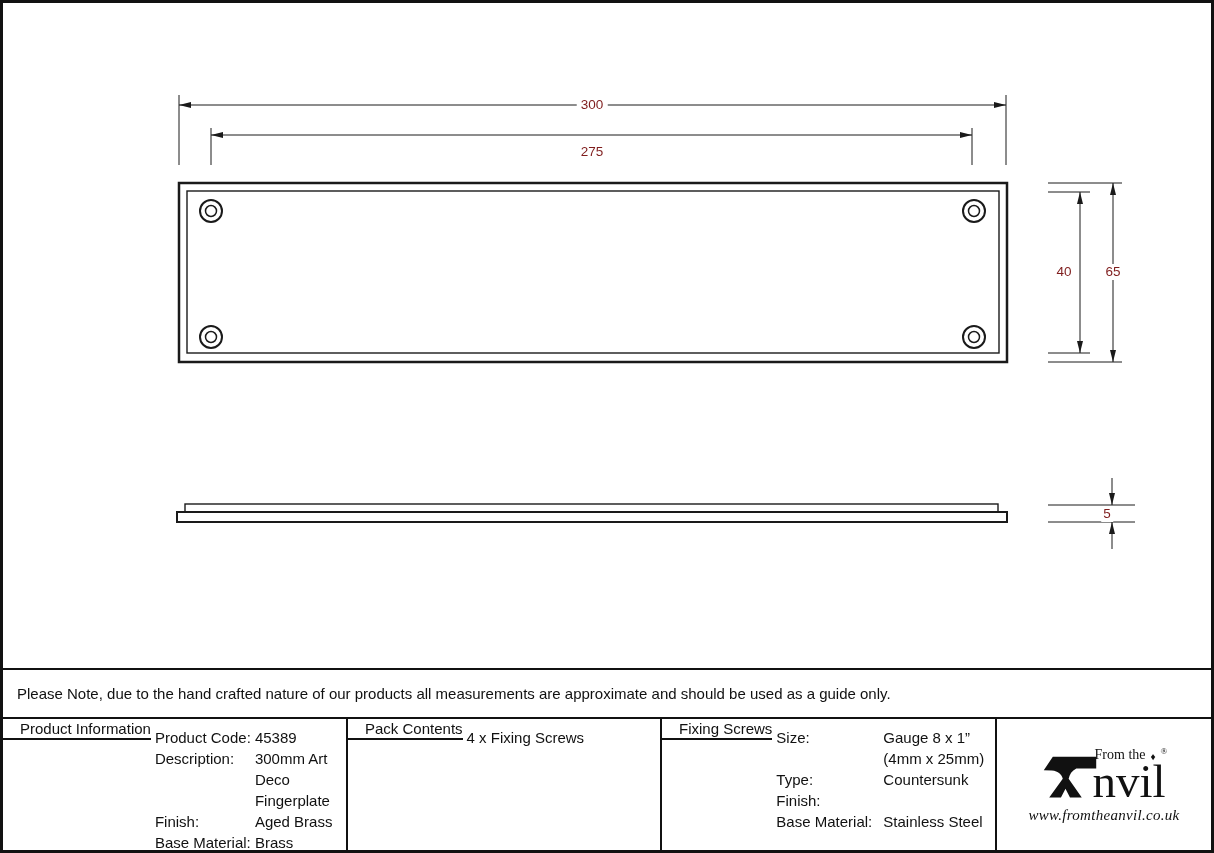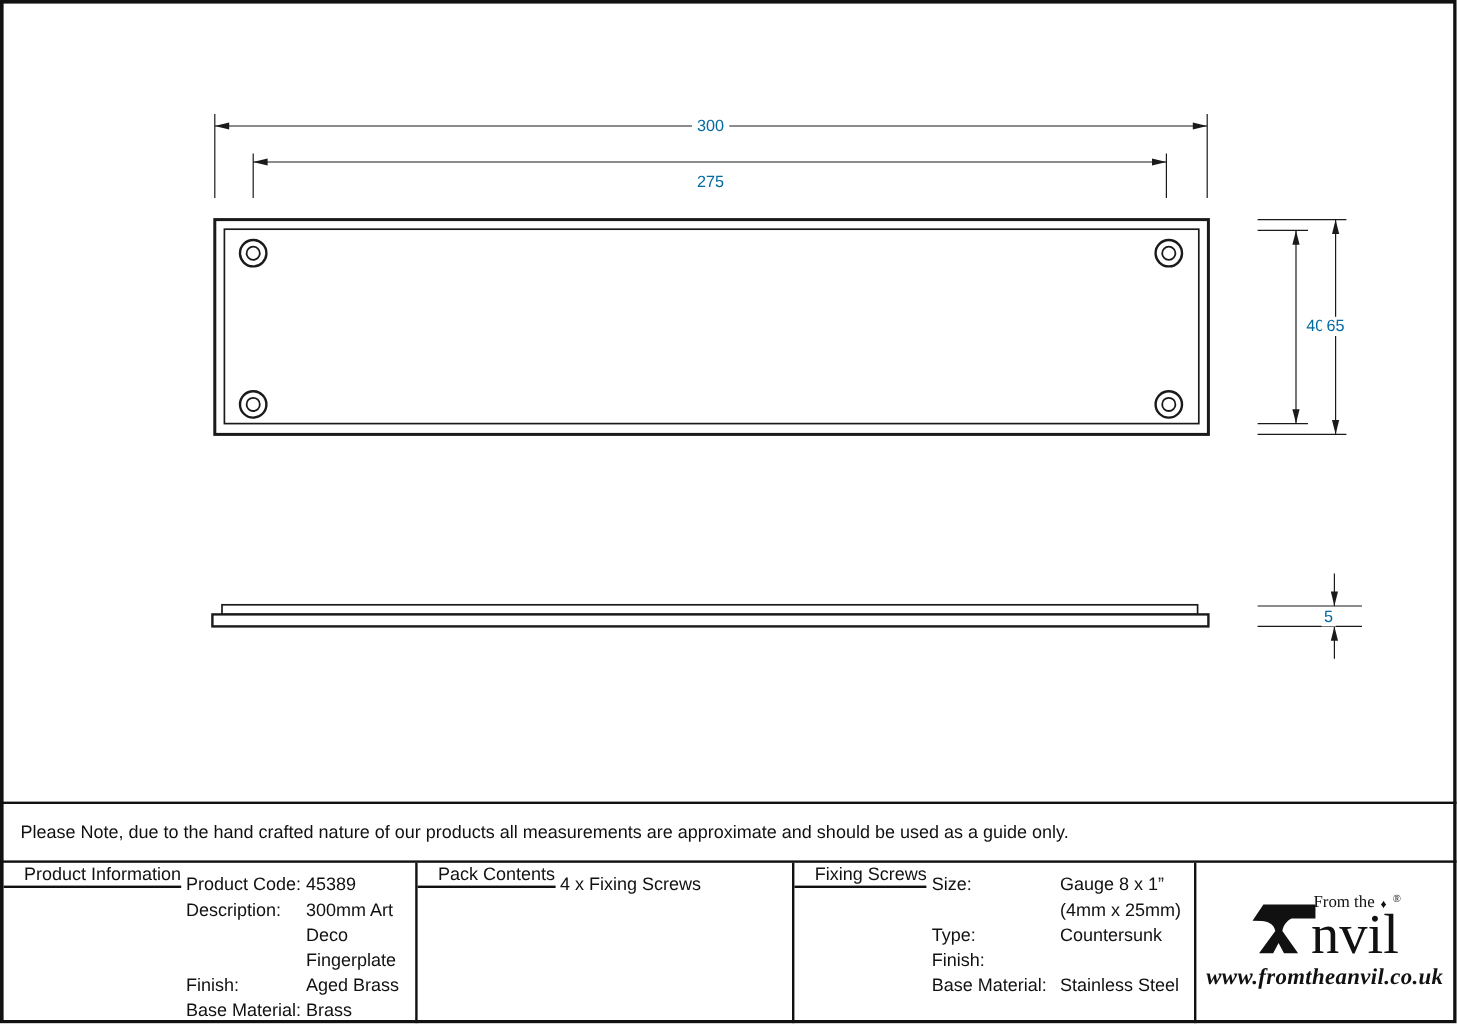--- a/index.html
+++ b/index.html
@@ -19,21 +19,21 @@
   }
   
   .drawing-svg { position:absolute; left:0; top:0; }
   .dim-label {
     position:absolute;
     transform:translate(-50%,-50%);
     background:#fff;
     padding:0 4px;
     font-size:13.5px;
     line-height:16px;
-    color:#0369a1;
+    color:#7f1d1d;
     white-space:nowrap;
     z-index:2;
   }
   
   .info-block {
     position:absolute; left:0; right:0; top:668px; bottom:0;
     border-top:2px solid #111;
     display:flex; flex-direction:column;
     background:#fff;
   }
@@ -88,24 +88,23 @@
   .logo-diamond { font-size:10px; margin-top:2px; }
   .logo-reg { font-size:9px; margin-top:-4px; }
   .logo-name {
     font-family:"Liberation Serif", serif;
     font-size:47px; line-height:0.82;
     letter-spacing:0px;
   }
   .logo-site {
     font-family:"Liberation Serif", serif;
     font-style:italic;
-    font-size:19px;
+    font-size:15px;
     margin-top:6px;
     letter-spacing:0.3px;
-    font-weight:bold;
   }
 </style>
 </head>
 <body>
 
 <div class="canvas">
   <div class="frame"></div>
 
   <svg class="drawing-svg" width="1214" height="668" viewBox="0 0 1214 668">
     <g stroke="#1a1a1a" fill="none" stroke-width="1">
@@ -166,21 +165,21 @@
     </g>
 
     <g>
       <rect x="185" y="504" width="813" height="8" fill="#fff" stroke="#1a1a1a" stroke-width="1.4"></rect>
       <rect x="177" y="512" width="830" height="10" fill="#fff" stroke="#1a1a1a" stroke-width="2"></rect>
     </g>
   </svg>
 
   <div class="dim-label" style="left:592px; top:105px;">300</div>
   <div class="dim-label" style="left:592px; top:152px;">275</div>
-  <div class="dim-label" style="left:1096px; top:272px;">40</div>
+  <div class="dim-label" style="left:1064px; top:272px;">40</div>
   <div class="dim-label" style="left:1113px; top:272px;">65</div>
   <div class="dim-label" style="left:1107px; top:514px; padding:0 2px;">5</div>
 
   <div class="info-block">
     <div class="note-row">Please Note, due to the hand crafted nature of our products all measurements are approximate and should be used as a guide only.</div>
 
     <div class="table-row">
 
       <div class="tcol bordered">
         <div class="cell-header">Product Information</div>

